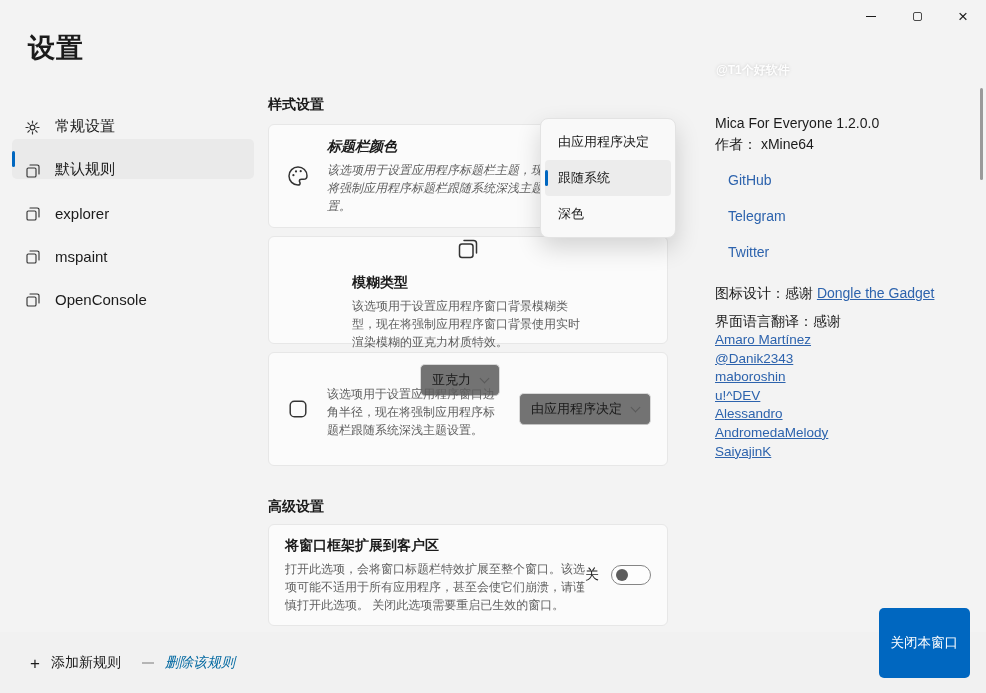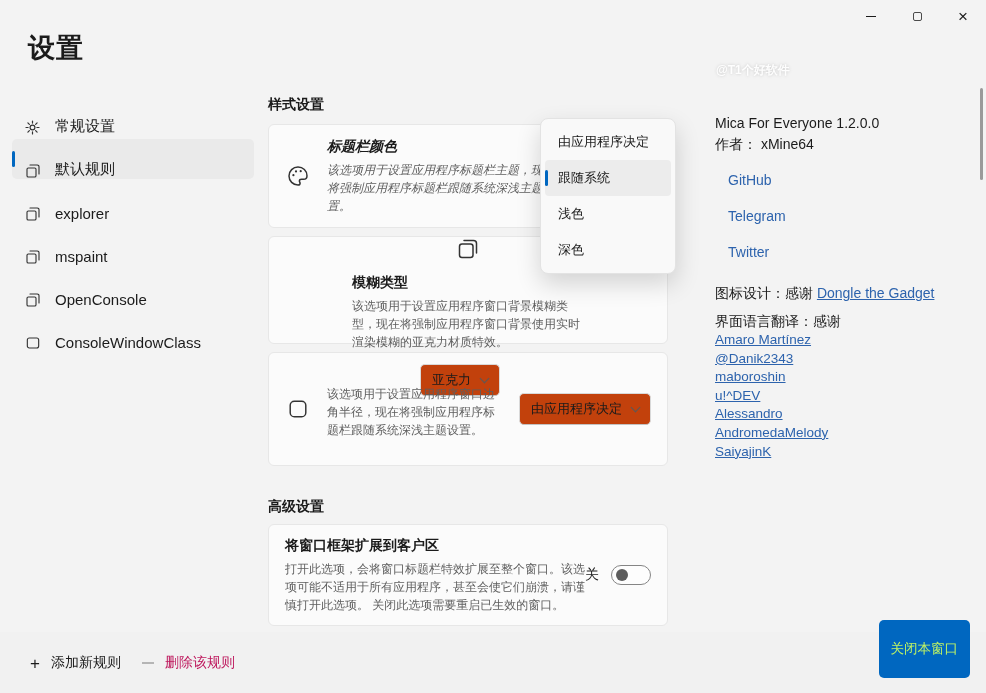--- a/index.html
+++ b/index.html
@@ -54,21 +54,21 @@
   .card-desc { font-size: 12px; color: #5e5e5e; line-height: 1.5; margin-top: 5px; }
   .card-control { padding-right: 16px; display: flex; align-items: center; gap: 12px; flex: none; }
 
   .h-titlebar { height: 104px; font-style: italic; }
   .h-blur     { height: 108px; flex-direction: column; }
   .h-corner   { height: 114px; }
   .h-frame    { height: 102px; overflow: hidden; }
 
   .combobox {
     display: inline-flex; align-items: center; gap: 10px;
-    background: #c2410c; border: 1px solid #d9d9d9; border-bottom-color: #c2c2c2;
+    background: #737373; border: 1px solid #d9d9d9; border-bottom-color: #c2c2c2;
     border-radius: 5px; padding: 6px 11px; font-size: 13px; cursor: default; white-space: nowrap;
   }
   .chevron {
     width: 7px; height: 7px; border-right: 1.4px solid #5a5a5a; border-bottom: 1.4px solid #5a5a5a;
     transform: rotate(45deg); margin-top: -3px;
   }
 
   .toggle-label { font-size: 14px; }
   .toggle {
     width: 40px; height: 20px; border: 1px solid #858585; border-radius: 10px;
@@ -98,26 +98,26 @@
   .credit-line { margin-top: 21px; line-height: 19px; }
   .credit-line.tight { margin-top: 9px; }
   a.inline-link { color: #2d63ad; text-decoration: underline; cursor: pointer; }
   .translators { margin-top: 0; }
   .translators a { display: block; color: #2d63ad; text-decoration: underline; font-size: 13.5px; line-height: 18.6px; width: max-content; cursor: pointer; }
 
   
   .footer { position: absolute; left: 0; right: 0; bottom: 0; height: 61px; background: #f1f1f1; }
   .footer-item { position: absolute; top: 22px; display: flex; align-items: center; gap: 11px; font-size: 14px; cursor: default; }
   .footer-add { left: 30px; color: #1b1b1b; }
-  .footer-del { left: 142px; color: #be185d; }
+  .footer-del { left: 142px; color: #0369a1; font-style: italic; }
   .plus-glyph { font-size: 17px; line-height: 1; font-weight: 400; }
   .minus-glyph { width: 12px; height: 1.4px; background: #b5b5b5; }
   .primary-btn {
     position: absolute; right: 16px; bottom: 15px; border: none; border-radius: 5px;
-    padding: 20px 12px; font-size: 13.5px; color: #bef264; cursor: pointer;
+    padding: 26px 12px; font-size: 13.5px; color: #ffffff; cursor: pointer;
     font-family: inherit;
   }
 
   .scrollbar-thumb { position: absolute; right: 3px; top: 88px; width: 3px; height: 92px; border-radius: 2px; background: #9a9a9a; }
 
   svg { display: block; }
 </style>
 </head>
 <body>
 
@@ -175,28 +175,20 @@
     <span>mspaint</span>
   </div>
   <div class="side-item">
     <span class="side-icon">
       <svg width="16" height="16" viewBox="0 0 24 24" fill="none" stroke="#333" stroke-width="1.7" stroke-linecap="round">
         <rect x="3" y="7.5" width="13.5" height="13.5" rx="2"></rect>
         <path d="M7.5 3h11a2.5 2.5 0 0 1 2.5 2.5v11"></path>
       </svg>
     </span>
     <span>OpenConsole</span>
-  </div>
-  <div class="side-item">
-    <span class="side-icon">
-      <svg width="16" height="16" viewBox="0 0 24 24" fill="none" stroke="#333" stroke-width="1.7">
-        <rect x="3.5" y="4.5" width="17" height="15" rx="3"></rect>
-      </svg>
-    </span>
-    <span>ConsoleWindowClass</span>
   </div>
 </div>
 
 <div class="main">
   <div class="section-title">样式设置</div>
 
   <div class="card first h-titlebar">
     <div class="card-icon">
       <svg width="24" height="24" viewBox="0 0 24 24" fill="none" stroke="#333" stroke-width="1.5">
         <path d="M12 3a9 9 0 1 0 0 18c1.6 0 2.1-.9 2.1-1.8 0-.9-.7-1.4-.7-2.2 0-1 .9-1.7 2.1-1.7h2c2 0 3.5-1.6 3.5-3.6C21 6.9 17 3 12 3z"></path>
@@ -264,23 +256,20 @@
   </div>
 </div>
 
 <div class="dropdown-menu">
   <div class="menu-item">
     <span>由应用程序决定</span>
   </div>
   <div class="menu-item selected">
     <span class="menu-pill accent-bg" style="background: rgb(0, 103, 192);"></span>
     <span>跟随系统</span>
-  </div>
-  <div class="menu-item">
-    <span>浅色</span>
   </div>
   <div class="menu-item">
     <span>深色</span>
   </div>
 </div>
 
 <div class="about">
   <div class="about-app">Mica For Everyone 1.2.0.0</div>
   <div class="about-author">作者： xMine64</div>
   <a class="link-btn">GitHub</a>

